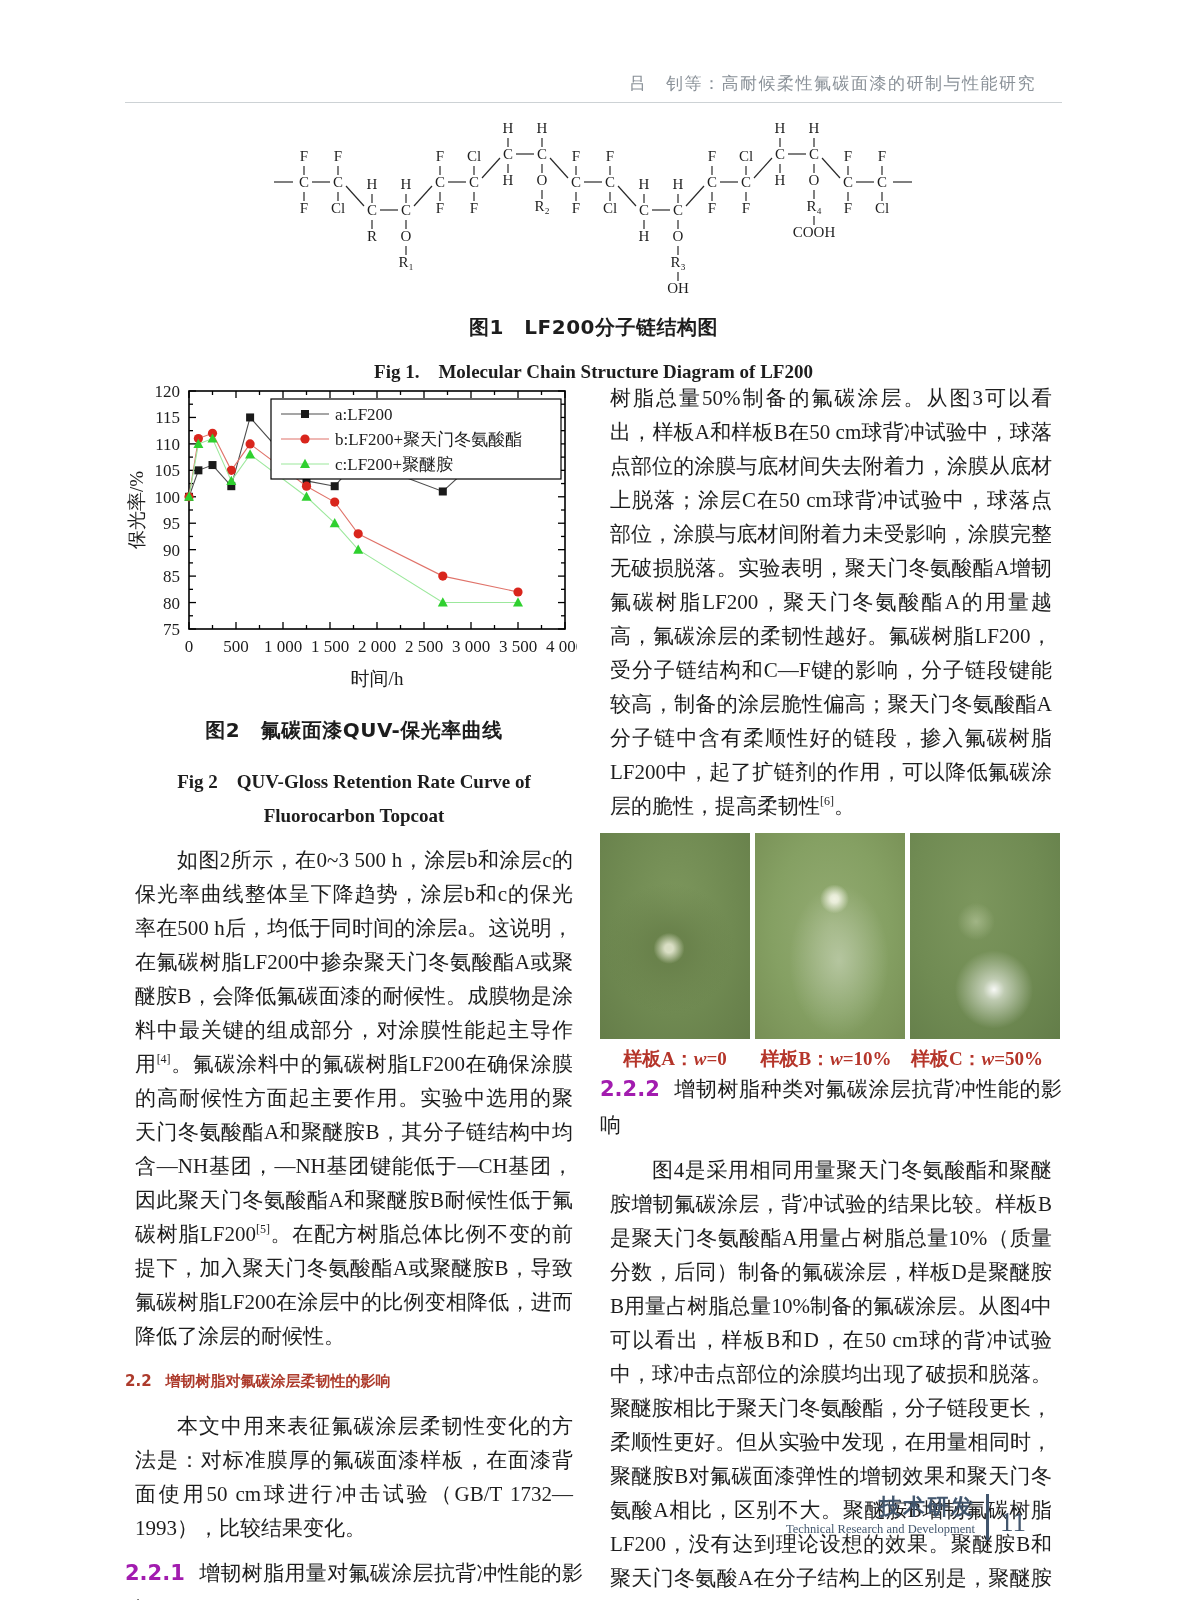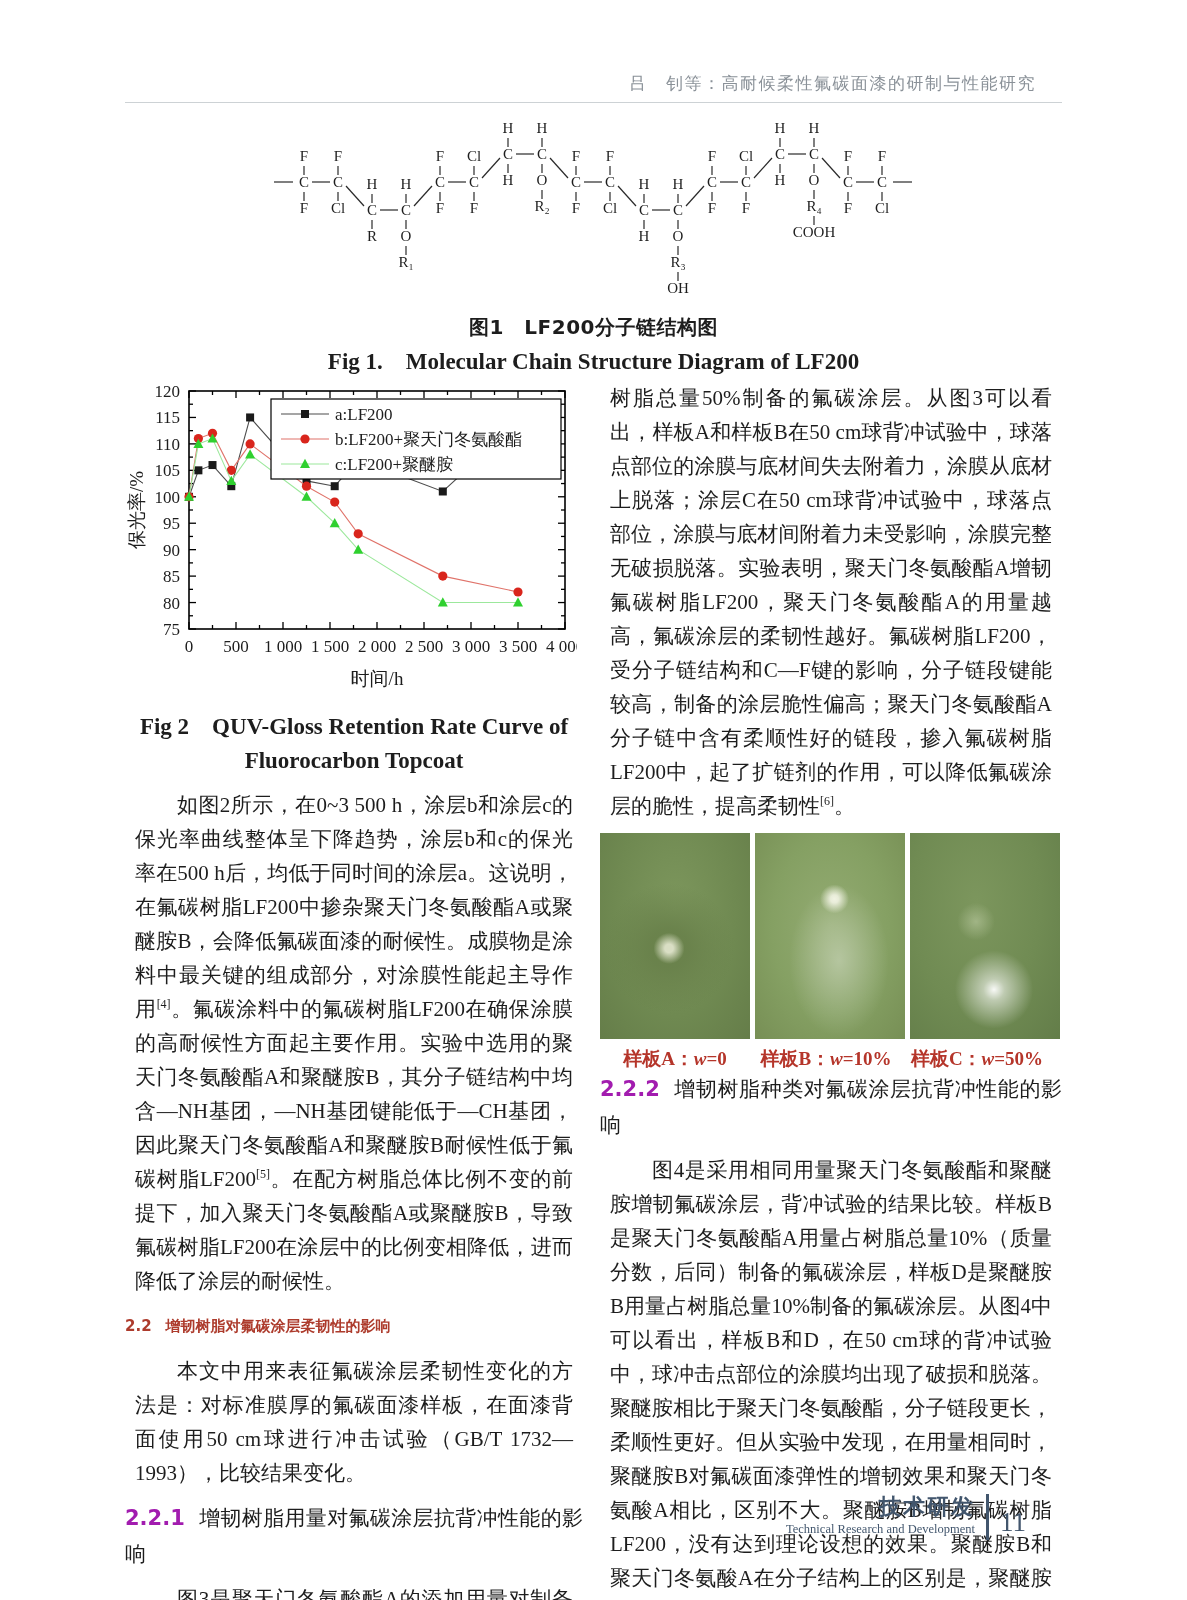--- a/index.html
+++ b/index.html
@@ -7,21 +7,21 @@
         font-family:"Liberation Serif","DejaVu Serif",serif;color:#1d1d1d;}
   
   .running-title{position:absolute;top:72px;right:126px;font-size:17px;color:#8a9198;
                  letter-spacing:1.5px;font-family:"DejaVu Sans","Liberation Sans",sans-serif;}
   .header-rule{position:absolute;top:102px;left:125px;width:937px;height:1px;background:#cdd2d5;}
   
   .figure1{position:absolute;top:120px;left:125px;width:937px;text-align:center;}
   .figure1 svg{display:block;margin:0 auto;}
   .cap-zh{font-weight:bold;font-size:20px;margin-top:8px;
           font-family:"DejaVu Sans","Liberation Sans",sans-serif;letter-spacing:.5px;}
-  .cap-en{font-weight:bold;font-size:23px;margin-top:5px;}
+  .cap-en{font-weight:bold;font-size:19px;margin-top:18px;}
   
   .col{position:absolute;top:371px;font-size:21px;line-height:34px;text-align:justify;}
   .col-left{left:125px;width:458px;}
   .col-right{left:600px;width:462px;}
   p.bp{margin:10px;}
   p.ind{text-indent:2em;}
   .col sup{font-size:12px;line-height:0;}
   .h2{font-weight:bold;font-size:15px;color:#ad3b2c;line-height:36px;
       font-family:"DejaVu Sans","Liberation Sans",sans-serif;}
   .h3{line-height:36px;}
@@ -345,20 +345,21 @@
               <line x1="156" y1="62" x2="204" y2="62" stroke="#e0736a" stroke-width="1.2"></line>
               <circle cx="180" cy="62" r="4.6" fill="#d9251c"></circle>
               <text x="210" y="68" text-anchor="start" font-family="&quot;Liberation Serif&quot;,&quot;DejaVu Serif&quot;,serif" font-size="17" fill="#1d1d1d">b:LF200+聚天门冬氨酸酯</text>
               <line x1="156" y1="87" x2="204" y2="87" stroke="#9ce89c" stroke-width="1.2"></line>
               <path d="M 180 81.8 L 185 91 L 175 91 Z" fill="#2fd02f"></path>
               <text x="210" y="93" text-anchor="start" font-family="&quot;Liberation Serif&quot;,&quot;DejaVu Serif&quot;,serif" font-size="17" fill="#1d1d1d">c:LF200+聚醚胺</text>
             </g>
           </g>
         </svg>
       <div class="fig2caps">
+        <div class="cap-zh">图2　氟碳面漆QUV-保光率曲线</div>
         <div class="cap-en">Fig 2　QUV-Gloss Retention Rate Curve of Fluorocarbon Topcoat</div>
       </div>
     </div>
     <p class="bp ind">如图2所示，在0~3 500 h，涂层b和涂层c的保光率曲线整体呈下降趋势，涂层b和c的保光率在500 h后，均低于同时间的涂层a。这说明，在氟碳树脂LF200中掺杂聚天门冬氨酸酯A或聚醚胺B，会降低氟碳面漆的耐候性。成膜物是涂料中最关键的组成部分，对涂膜性能起主导作用<sup>[4]</sup>。氟碳涂料中的氟碳树脂LF200在确保涂膜的高耐候性方面起主要作用。实验中选用的聚天门冬氨酸酯A和聚醚胺B，其分子链结构中均含—NH基团，—NH基团键能低于—CH基团，因此聚天门冬氨酸酯A和聚醚胺B耐候性低于氟碳树脂LF200<sup>[5]</sup>。在配方树脂总体比例不变的前提下，加入聚天门冬氨酸酯A或聚醚胺B，导致氟碳树脂LF200在涂层中的比例变相降低，进而降低了涂层的耐候性。</p>
     <div class="h2">
       <span class="num">2.2</span><span class="gap"></span><span class="title">增韧树脂对氟碳涂层柔韧性的影响</span>
     </div>
     <p class="bp ind">本文中用来表征氟碳涂层柔韧性变化的方法是：对标准膜厚的氟碳面漆样板，在面漆背面使用50 cm球进行冲击试验（GB/T 1732—1993），比较结果变化。</p>
     <div class="h3">
       <span class="num">2.2.1</span><span class="gap"></span><span class="title">增韧树脂用量对氟碳涂层抗背冲性能的影响</span>

